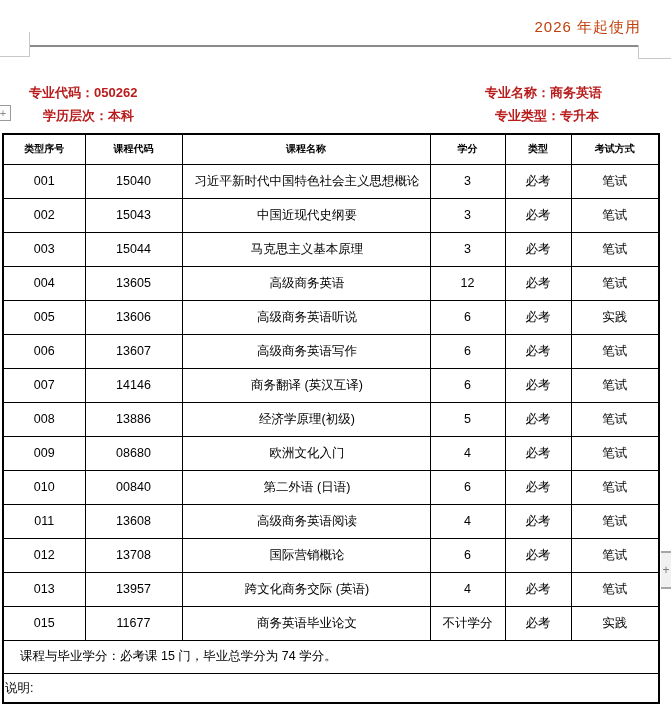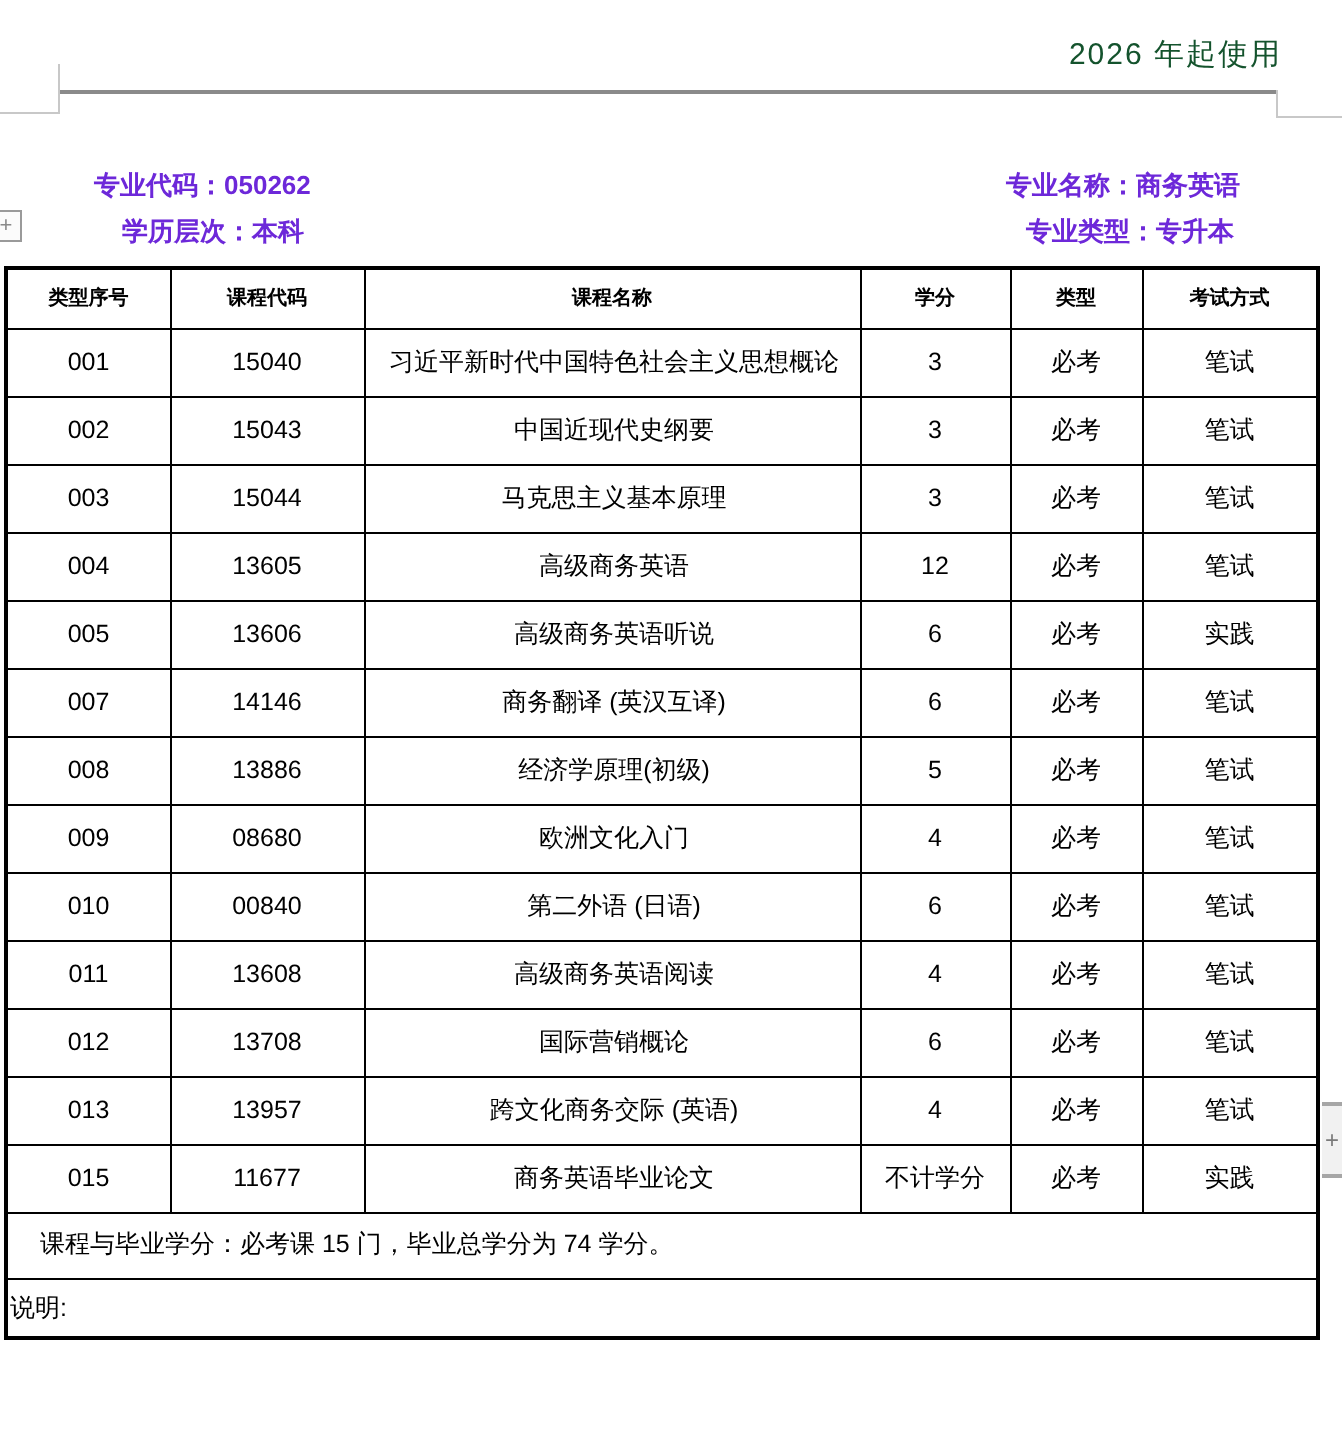--- a/index.html
+++ b/index.html
@@ -10,43 +10,42 @@
     width: 671px;
     height: 727px;
     background: #ffffff;
     overflow: hidden;
   }
   
   .watermark {
     position: absolute;
     top: 18px; right: 30px;
     font-size: 15px;
-    color: #14532d;
+    color: #c2410c;
     letter-spacing: 1px;
     white-space: nowrap;
   }
   .header-rule {
     position: absolute;
     top: 45px; left: 29px;
     width: 609px; height: 2px;
     background: #8a8a8a;
   }
   .mark { position: absolute; background: #c8c8c8; }
   .mark-left-v  { left: 29px;  top: 32px; width: 1px; height: 25px; }
   .mark-left-h  { left: 0;     top: 56px; width: 30px; height: 1px; }
   .mark-right-v { left: 638px; top: 45px; width: 1px; height: 14px; }
   .mark-right-h { left: 638px; top: 58px; width: 33px; height: 1px; }
   
   .meta-line {
     position: absolute;
     font-size: 13px;
     font-weight: bold;
-    color: #6d28d9;
+    color: #b91c1c;
     white-space: nowrap;
-    margin-left: 18px;
   }
   .meta-code  { left: 29px;  top: 84px; }
   .meta-level { left: 43px;  top: 107px; }
   .meta-name  { left: 485px; top: 84px; }
   .meta-type  { left: 495px; top: 107px; text-align: center; }
   
   .move-handle {
     position: absolute;
     left: -5px; top: 105px;
     width: 16px; height: 16px;
@@ -192,20 +191,28 @@
       </tr>
       <tr>
         <td>005</td>
         <td>13606</td>
         <td class="c-name">高级商务英语听说</td>
         <td>6</td>
         <td>必考</td>
         <td>实践</td>
       </tr>
       <tr>
+        <td>006</td>
+        <td>13607</td>
+        <td class="c-name">高级商务英语写作</td>
+        <td>6</td>
+        <td>必考</td>
+        <td>笔试</td>
+      </tr>
+      <tr>
         <td>007</td>
         <td>14146</td>
         <td class="c-name">商务翻译 (英汉互译)</td>
         <td>6</td>
         <td>必考</td>
         <td>笔试</td>
       </tr>
       <tr>
         <td>008</td>
         <td>13886</td>

